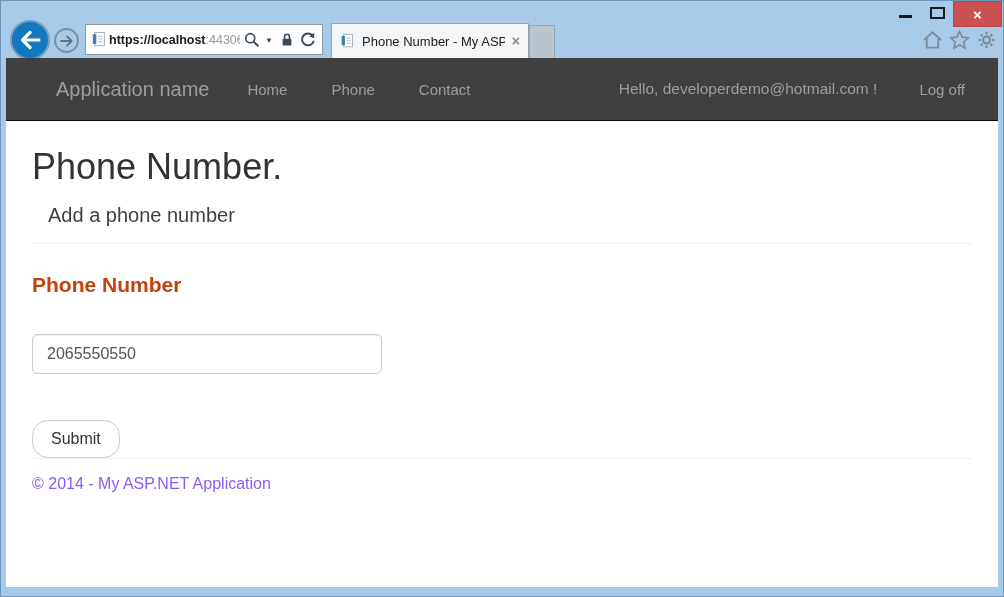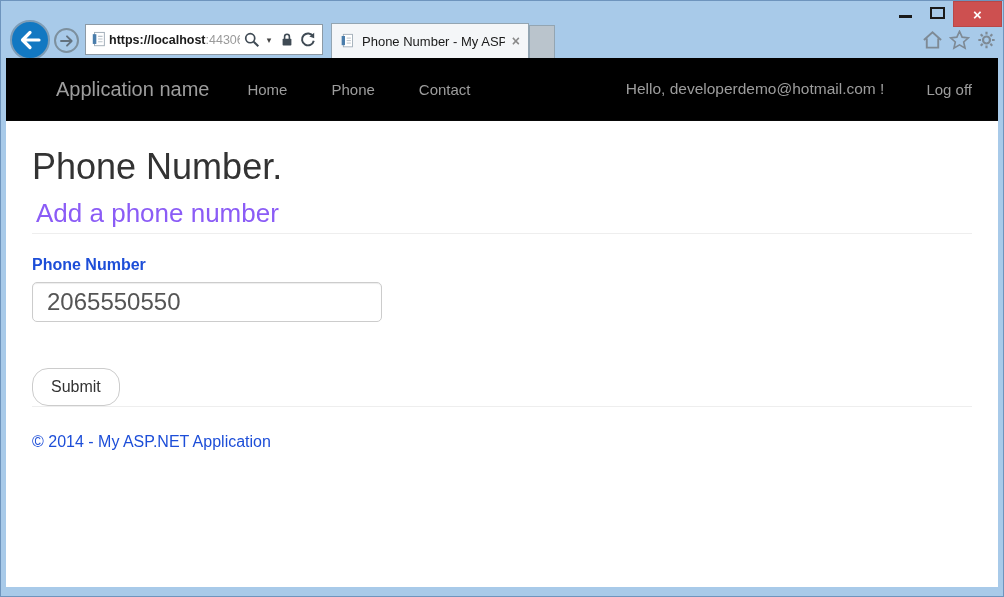--- a/index.html
+++ b/index.html
@@ -61,49 +61,49 @@
   .ic-home { left: 921px; }
   .ic-star { left: 948px; }
   .ic-gear { left: 975px; }
 
   
   .page {
     position: absolute; left: 5px; right: 5px; top: 57px; bottom: 9px;
     background: #fff; overflow: hidden;
   }
   .navbar {
-    height: 63px; background: #000000; display: flex; align-items: center;
-    padding: 0 26px 0 50px; border-bottom: 1px solid #080808;
+    height: 63px; background: #404040; display: flex; align-items: center;
+    padding: 0 33px 0 50px; border-bottom: 1px solid #080808;
   }
   .brand { color: #9d9d9d; font-size: 20px; text-decoration: none; margin-right: 16px; cursor: pointer; }
   .nav-link { color: #9d9d9d; font-size: 15px; padding: 0 22px; text-decoration: none; cursor: pointer; }
   .nav-right { margin-left: auto; display: flex; align-items: center; }
   .greeting { color: #9d9d9d; font-size: 15.5px; }
   .logoff { color: #9d9d9d; font-size: 15px; margin-left: 42px; text-decoration: none; cursor: pointer; }
 
   .content { width: 940px; margin: 0 auto; }
   .page-title { font-size: 36px; font-weight: 400; color: #333; margin: 25px 0 10px; }
-  .page-subtitle { font-size: 26px; font-weight: 400; color: #8b5cf6; margin: 4px; }
+  .page-subtitle { font-size: 20px; font-weight: 400; color: #404040; margin: 16px; }
   hr.divider { border: none; border-top: 1px solid #eee; margin: 0; }
   .hr1 { margin-top: 26px; }
   .hr2 { margin-top: 28px; }
 
-  .form-label { display: block; font-size: 16px; font-weight: 700; color: #1d4ed8; margin: 22px 0 8px; }
+  .form-label { display: block; font-size: 21px; font-weight: 700; color: #c2410c; margin: 29px 0 8px; }
   .form-input {
     width: 350px; height: 40px; border: 1px solid #ccc; border-radius: 5px;
-    padding: 6px 14px; font-size: 24px; color: #555;
+    padding: 6px 14px; font-size: 16px; color: #555;
     font-family: "Liberation Sans", "DejaVu Sans", sans-serif;
-    box-shadow: inset 0 1px 1px rgba(0,0,0,.075); outline: none;
+    box-shadow: inset 0 1px 1px rgba(0,0,0,.075); outline: none; margin-top: 29px;
   }
   .submit-btn {
     margin-top: 46px; padding: 9px 18px; font-size: 16px; color: #333;
     background: #fff; border: 1px solid #ccc; border-radius: 16px; cursor: pointer;
     font-family: "Liberation Sans", "DejaVu Sans", sans-serif;
   }
-  .footer-text { font-size: 16px; color: #1d4ed8; margin-top: 26px; }
+  .footer-text { font-size: 16px; color: #8b5cf6; margin-top: 16px; }
 </style>
 </head>
 <body>
 
 <div class="window">
 
   <div class="chrome">
 
     <div class="btn-back">
       <svg width="24" height="24" viewBox="0 0 24 24">

